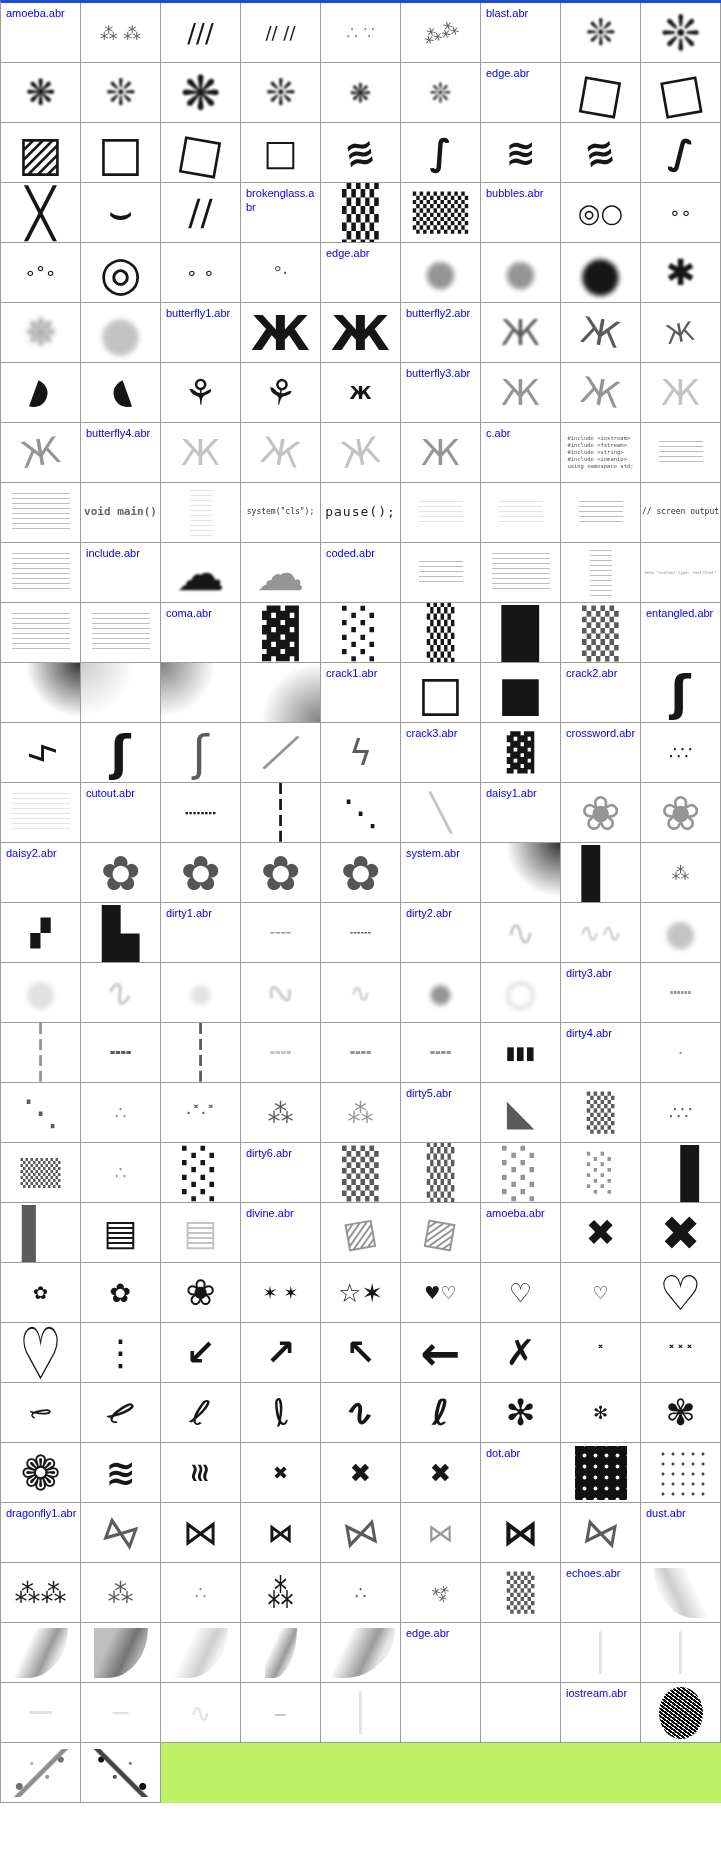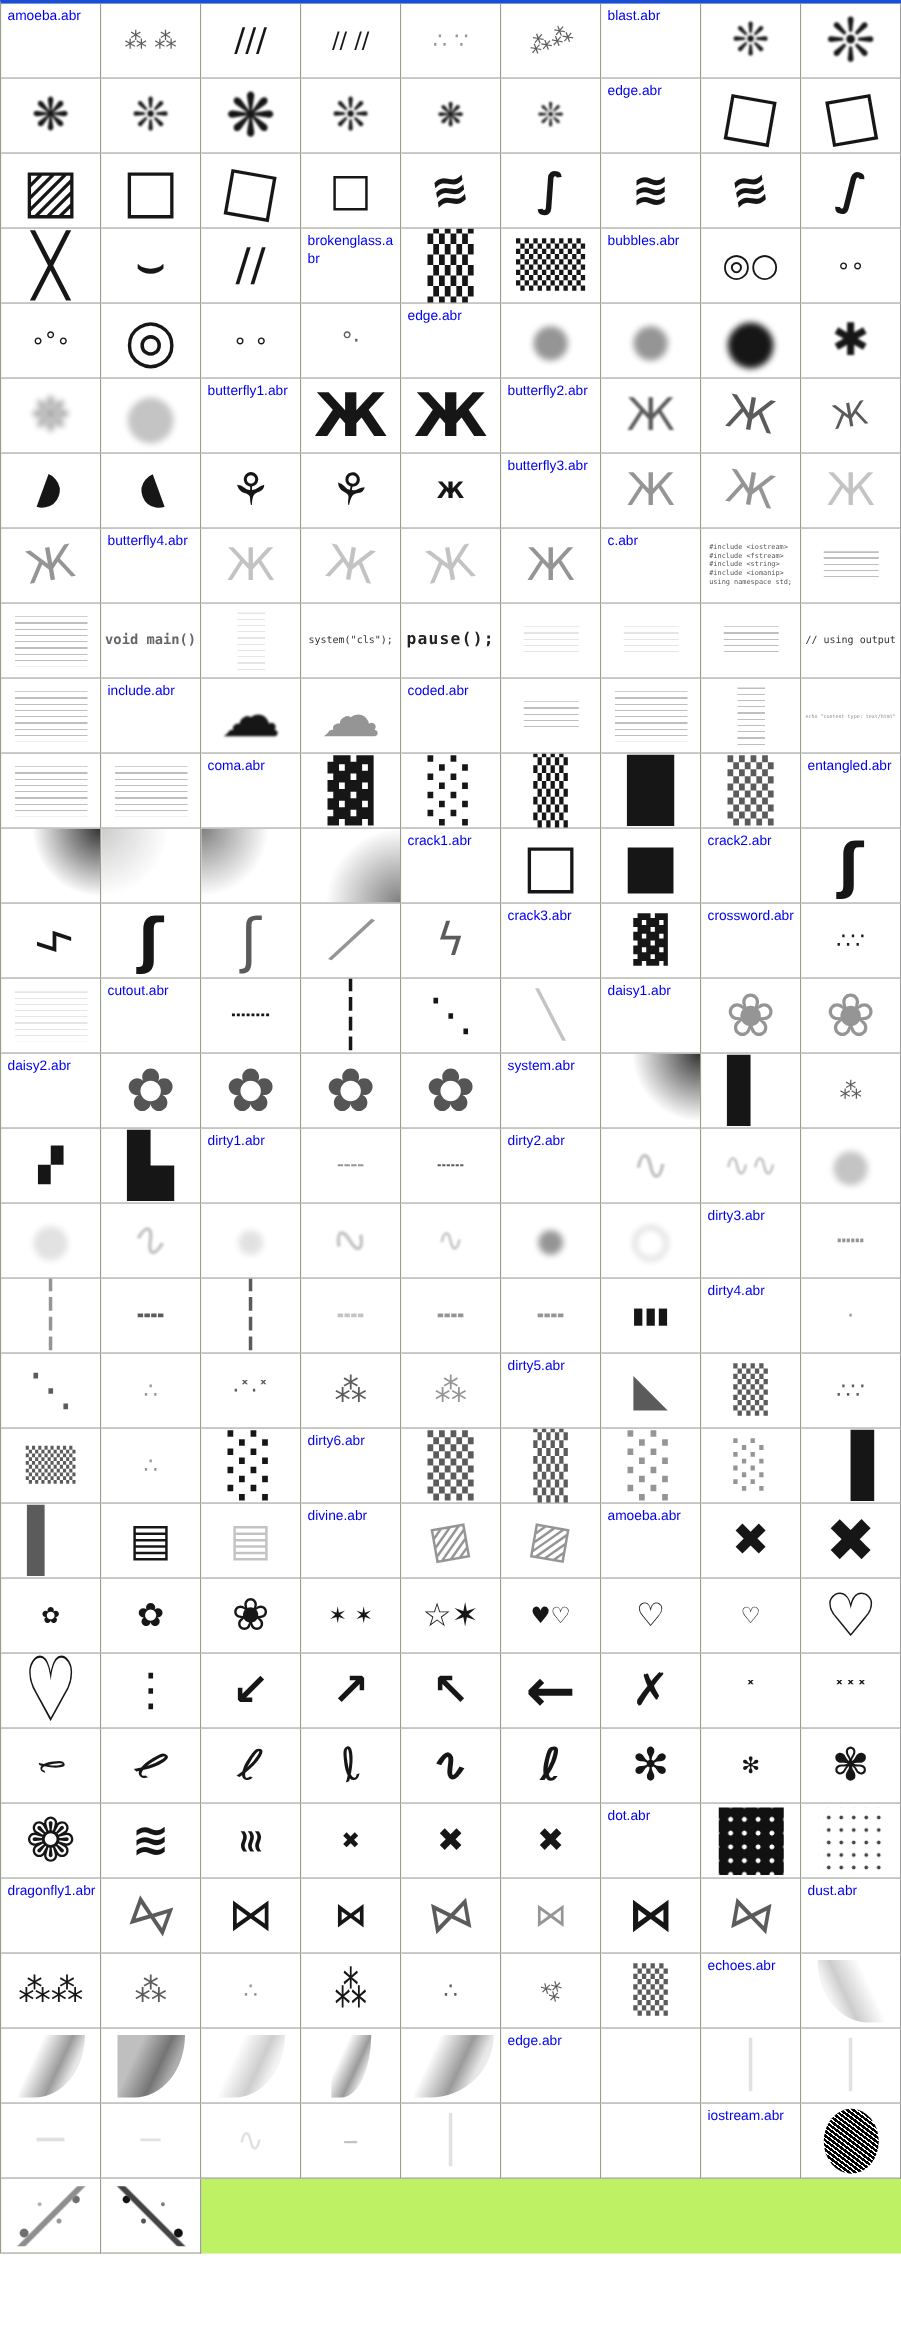--- a/index.html
+++ b/index.html
@@ -18,21 +18,21 @@
   .bold{font-weight:bold}
   .gray{color:#555}.r10{--r:10deg}.r20{--r:20deg}.r45{--r:45deg}.r70{--r:70deg}.r90{--r:90deg}
   .r-10{--r:-10deg}.r-20{--r:-20deg}
   .tall{--sy:1.5}
   .code{font-family:"DejaVu Sans Mono","Liberation Mono",monospace;color:#555;white-space:pre;
         line-height:1.3;margin:0;}
   .code-xxs{font-size:4px;color:#888}
   .code-xs{font-size:5.5px;color:#555}
   .code-md{font-size:8px;color:#333}
   .code-lg{font-size:11px;font-weight:bold;color:#666}
-  .code-xl{font-size:13px;font-weight:bold;color:#222;letter-spacing:1px}
+  .code-xl{font-size:13px;font-weight:normal;color:#222;letter-spacing:1px}
   .ctex{width:58px;height:40px;background:repeating-linear-gradient(#8a8a8a 0 1px,transparent 1px 5px);opacity:.55}
   .ctex.short{width:44px;height:24px}
   .ctex.col{width:22px;height:46px}
   .ctex.light{opacity:.22}
   .fade{width:100%;height:100%}
   .fade.tr{background:radial-gradient(circle at 100% 0,rgba(0,0,0,.8),rgba(0,0,0,0) 55%)}
   .fade.tl{background:radial-gradient(circle at 0 0,rgba(0,0,0,.5),rgba(0,0,0,0) 55%)}
   .fade.br{background:radial-gradient(circle at 100% 100%,rgba(0,0,0,.5),rgba(0,0,0,0) 60%)}
   .fade.light{opacity:.4}
   .curl{width:54px;height:50px;background:linear-gradient(115deg,#fff 28%,#9a9a9a 58%,#e6e6e6 74%,#fff 95%);
@@ -316,21 +316,21 @@
       <div class="cell">
         <div class="ctex short light"></div>
       </div>
       <div class="cell">
         <div class="ctex short light"></div>
       </div>
       <div class="cell">
         <div class="ctex short"></div>
       </div>
       <div class="cell">
-        <pre class="code code-md">// using output</pre>
+        <pre class="code code-md">// screen output</pre>
       </div>
     </div>
     <div class="row">
       <div class="cell">
         <div class="ctex "></div>
       </div>
       <div class="cell labelcell">
         <span class="label">include.abr</span>
       </div>
       <div class="cell">

